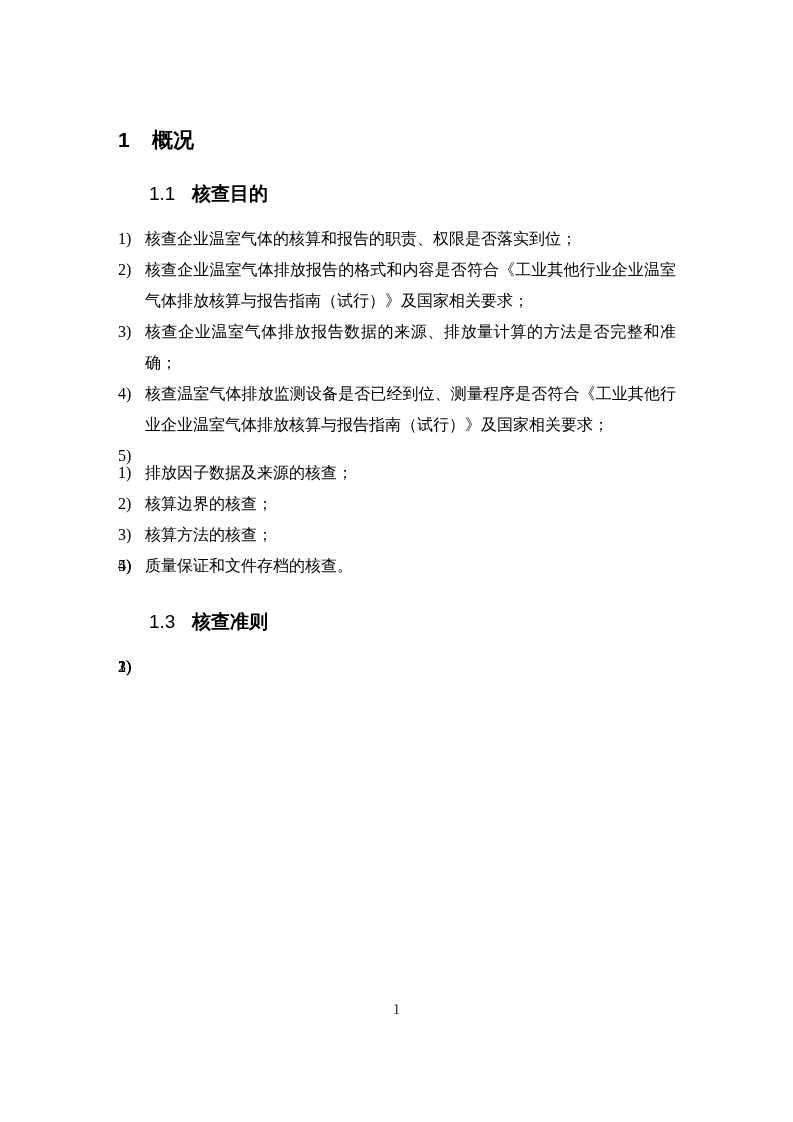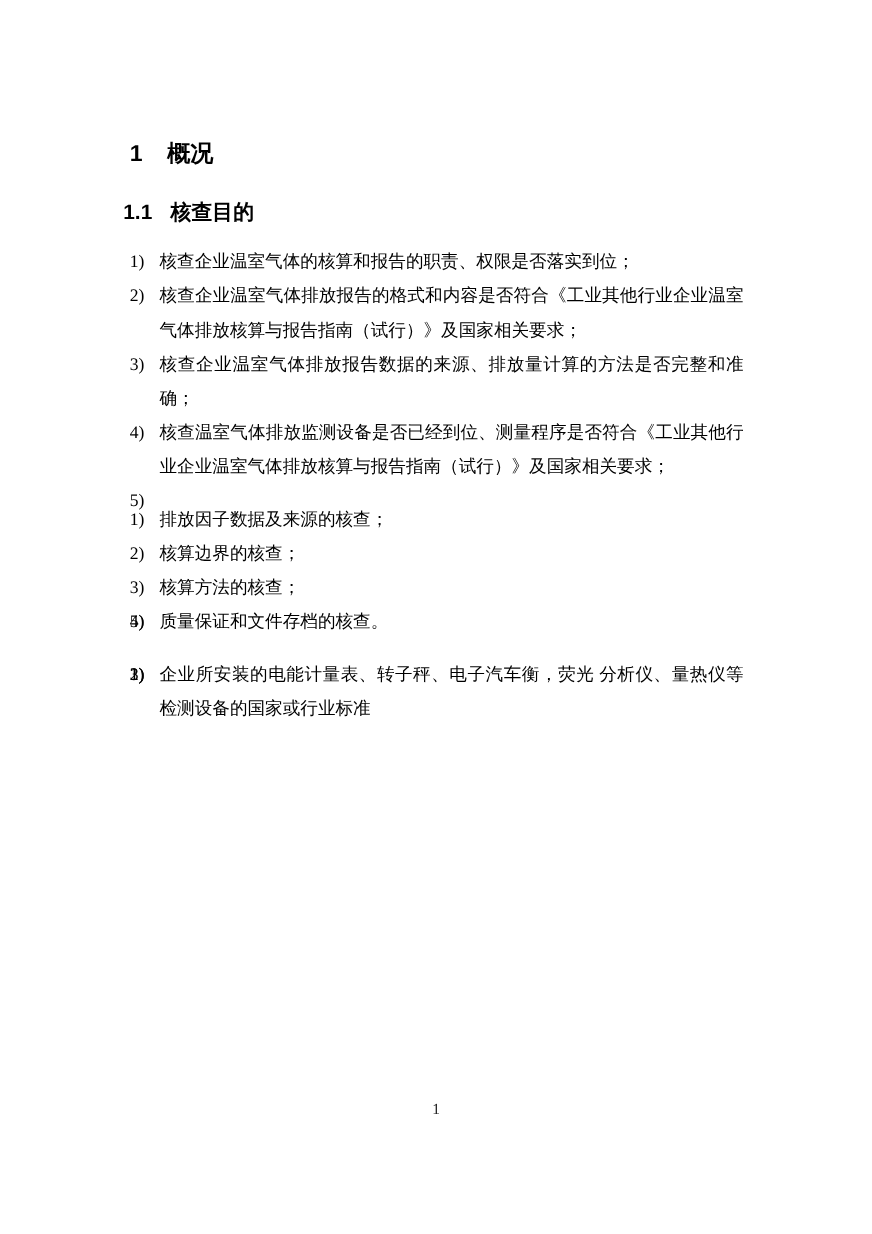--- a/index.html
+++ b/index.html
@@ -38,21 +38,22 @@
     margin: 29px 0 0 -6px;
     font-family: "Liberation Sans", sans-serif;
     font-weight: bold;
     font-size: 19px;
     line-height: 24px;
     display: flex;
     color: #000000;
   }
   h2.doc-h2 .h-num {
     min-width: 43px;
-    font-weight: bold;
+    font-weight: normal;
+    margin-left: 37px;
   }
   ul.num-list {
     list-style: none;
     margin: 17px 0 0 0;
     padding: 0;
   }
   ul.num-list li {
     position: relative;
     padding-left: 27px;
     font-size: 16px;
@@ -134,29 +135,32 @@
         <span class="li-num">4)</span>
       </li>
       <li>
         <span class="li-num">5)</span>
         <span>质量保证和文件存档的核查。</span>
       </li>
     </ul>
   </section>
 
   <section>
+    <h2 class="doc-h2">
+      <span class="h-num">1.3</span>
+      <span>核查准则</span>
+    </h2>
     <ul class="num-list">
       <li>
         <span class="li-num">1)</span>
       </li>
       <li>
         <span class="li-num">2)</span>
       </li>
       <li>
         <span class="li-num">3)</span>
-        <span>企业所安装的电能计量表、转子秤、电子汽车衡，荧光 分析仪、量热仪等检测设备的国家或行业标准</span>
       </li>
     </ul>
   </section>
 
   <div class="footer-pagenum">1</div>
 
 </div>
 
 </body></html>

